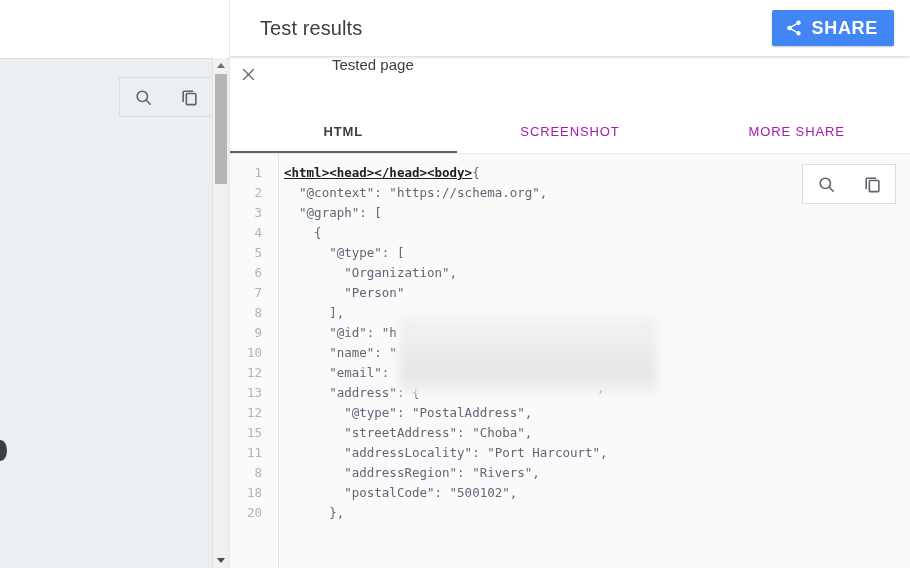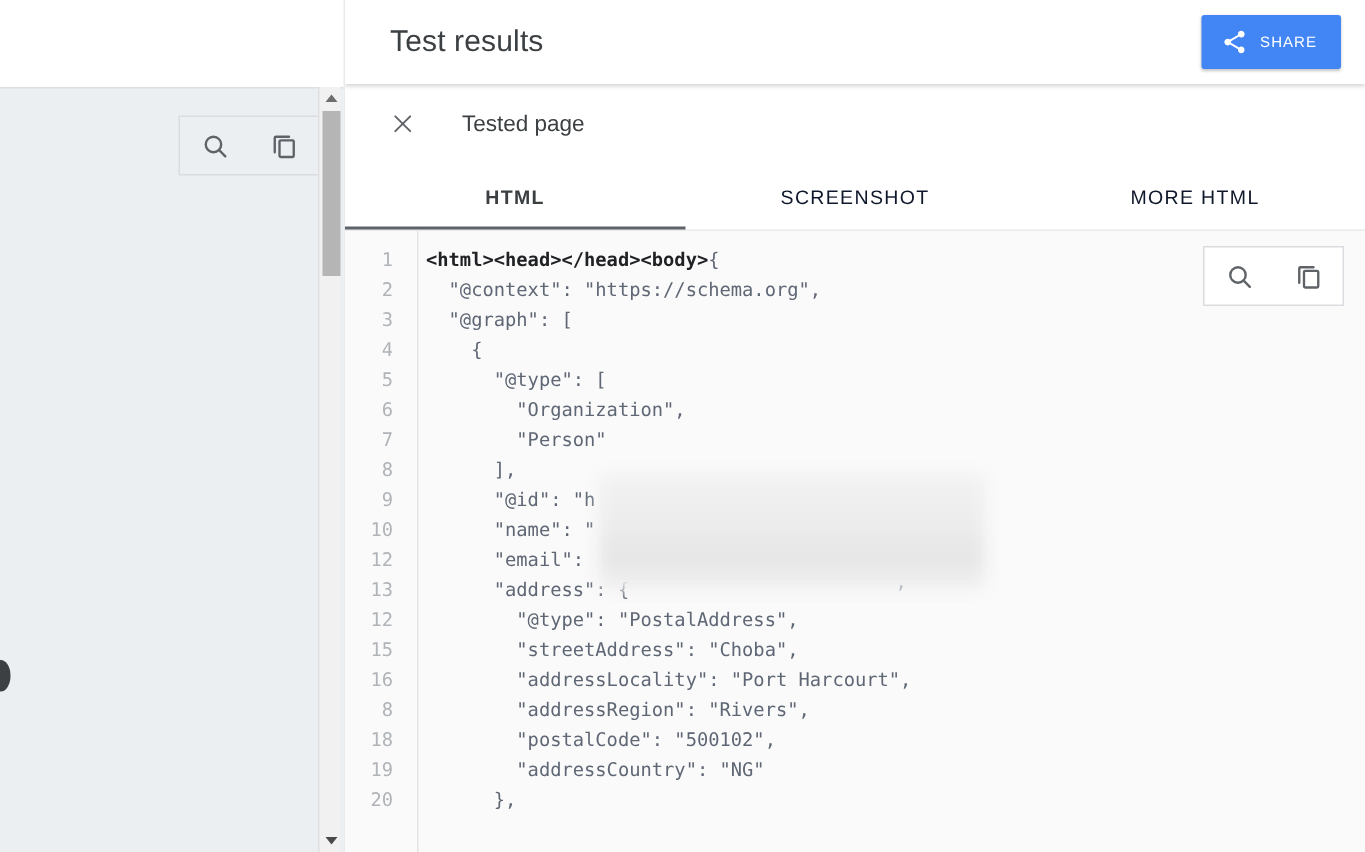--- a/index.html
+++ b/index.html
@@ -85,33 +85,33 @@
   .panel-title {
     font-size: 20px; color: #3c4043; letter-spacing: .1px;
     flex: 1 1 auto;
   }
   .share-btn {
     display: inline-flex; align-items: center; gap: 8px;
     height: 36px; padding: 0 16px 0 13px;
     background: #4285f4;
     color: #ffffff;
     border: none; border-radius: 2px;
-    font-size: 10px; font-weight: normal; letter-spacing: .7px;
+    font-size: 18px; font-weight: bold; letter-spacing: .7px;
     font-family: "Liberation Sans", sans-serif;
     cursor: pointer;
     box-shadow: 0 1px 2px rgba(60,64,67,.3);
   }
   .share-btn svg { display: block; }
 
   
   .tested-row {
     height: 52px;
-    display: flex; align-items: center;
-    padding-left: 20px;
-    background: #ffffff;
+    display: flex; align-items: flex-start;
+    background: #ffffff;
+    gap: 44px;
   }
   .close-btn {
     width: 36px; height: 36px;
     display: flex; align-items: center; justify-content: center;
     cursor: pointer; border-radius: 50%;
     background: transparent; border: none; padding: 0;
   }
   .tested-label {
     margin-left: 22px;
     font-size: 15px; color: #3c4043;
@@ -121,21 +121,21 @@
   .tabs {
     display: flex;
     height: 46px;
     background: #ffffff;
     position: relative;
   }
   .tab {
     width: 227px;
     display: flex; align-items: center; justify-content: center;
     font-size: 13px; letter-spacing: .9px;
-    color: #0f172a;
+    color: #a21caf;
     cursor: pointer;
     position: relative;
     user-select: none;
   }
   .tab.active { color: #3c4043; font-weight: bold; text-align: center; }
   .tab.active::after {
     content: ""; position: absolute; left: 0; right: 0; bottom: 0;
     height: 3px; background: #5f6368;
   }
   .tabs-underline {
@@ -169,21 +169,21 @@
   .ln {
     width: 42px; padding-right: 10px;
     text-align: right;
     color: #b0b4b8;
     flex: 0 0 42px;
   }
   .ltxt {
     padding-left: 12px;
     color: #5f6775;
   }
-  .ltxt.bold { color: #202124; font-weight: bold; }
+  .ltxt.bold { color: #202124; font-weight: bold; text-decoration: underline; }
 
   
   .redact {
     position: absolute;
     left: 169px; top: 161px;
     width: 258px; height: 79px;
     background: linear-gradient(180deg,#f3f3f3 0%, #ececec 45%, #e6e6e6 72%, #f2f2f2 100%);
     filter: blur(5px);
     border-radius: 2px;
     opacity: .97;
@@ -270,21 +270,21 @@
     </div>
 
     <div class="tabs">
       <div class="tab active">
         <span>HTML</span>
       </div>
       <div class="tab">
         <span>SCREENSHOT</span>
       </div>
       <div class="tab">
-        <span>MORE HTML</span>
+        <span>MORE SHARE</span>
       </div>
       <div class="tabs-underline"></div>
     </div>
 
     <div class="code-area">
       <div class="code-gutter-line"></div>
       <div class="code-scroll" id="code-scroll">
           <div class="code-line"><span class="ln">1</span><span class="ltxt bold">&lt;html&gt;&lt;head&gt;&lt;/head&gt;&lt;body&gt;</span><span class="ltxt" style="padding-left: 0px;">{</span></div>
           <div class="code-line"><span class="ln">2</span><span class="ltxt">  "@context": "https://schema.org",</span></div>
           <div class="code-line"><span class="ln">3</span><span class="ltxt">  "@graph": [</span></div>
@@ -292,24 +292,23 @@
           <div class="code-line"><span class="ln">5</span><span class="ltxt">      "@type": [</span></div>
           <div class="code-line"><span class="ln">6</span><span class="ltxt">        "Organization",</span></div>
           <div class="code-line"><span class="ln">7</span><span class="ltxt">        "Person"</span></div>
           <div class="code-line"><span class="ln">8</span><span class="ltxt">      ],</span></div>
           <div class="code-line"><span class="ln">9</span><span class="ltxt">      "@id": "h</span></div>
           <div class="code-line"><span class="ln">10</span><span class="ltxt">      "name": "</span></div>
           <div class="code-line"><span class="ln">12</span><span class="ltxt">      "email": </span></div>
           <div class="code-line"><span class="ln">13</span><span class="ltxt">      "address": {</span></div>
           <div class="code-line"><span class="ln">12</span><span class="ltxt">        "@type": "PostalAddress",</span></div>
           <div class="code-line"><span class="ln">15</span><span class="ltxt">        "streetAddress": "Choba",</span></div>
-          <div class="code-line"><span class="ln">16</span><span class="ltxt">        "addressLocality": "Port Harcourt",</span></div>
+          <div class="code-line"><span class="ln">11</span><span class="ltxt">        "addressLocality": "Port Harcourt",</span></div>
           <div class="code-line"><span class="ln">8</span><span class="ltxt">        "addressRegion": "Rivers",</span></div>
           <div class="code-line"><span class="ln">18</span><span class="ltxt">        "postalCode": "500102",</span></div>
-          <div class="code-line"><span class="ln">19</span><span class="ltxt">        "addressCountry": "NG"</span></div>
           <div class="code-line"><span class="ln">20</span><span class="ltxt">      },</span></div>
         </div>
 
       <div class="redact"></div>
       <div class="redact-comma">,</div>
 
       <div class="code-iconbox">
         <button class="icon-btn" aria-label="search in code">
           <svg width="19" height="19" viewBox="0 0 24 24" fill="none" stroke="#5f6368" stroke-width="2">
             <circle cx="10.5" cy="10.5" r="6.5"></circle>

